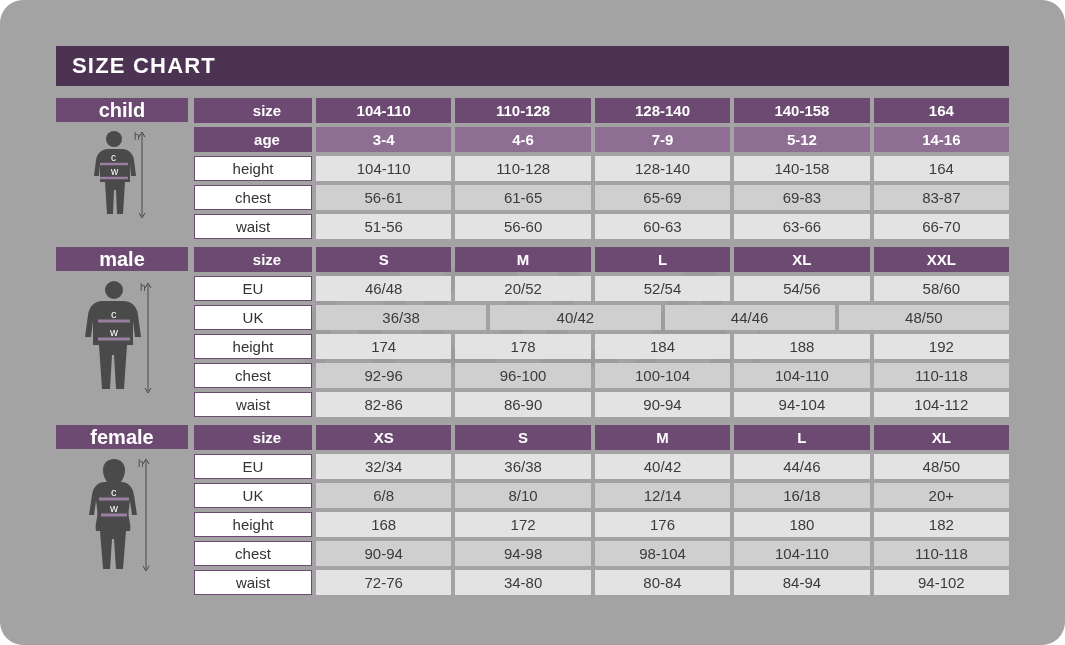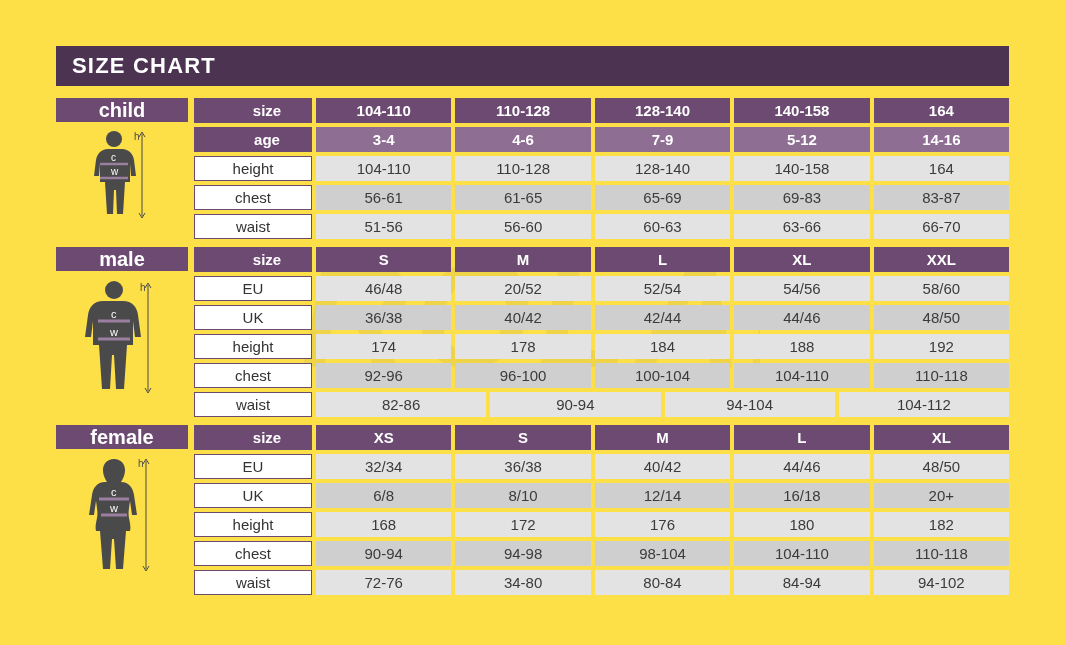--- a/index.html
+++ b/index.html
@@ -10,21 +10,22 @@
   body {
     width: 1065px;
     height: 645px;
     font-family: "Liberation Sans", sans-serif;
     overflow: hidden;
   }
   .page {
     position: relative;
     width: 1065px;
     height: 645px;
-    background: #fde047;
+    background: #a3a3a3;
+    border-radius: 23px;
   }
 
   
   .title-bar {
     position: absolute;
     left: 56px;
     top: 46px;
     width: 953px;
     height: 40px;
     background: #4d3352;
@@ -260,21 +261,20 @@
           <div class="cell val-cell">46/48</div>
           <div class="cell val-cell">20/52</div>
           <div class="cell val-cell">52/54</div>
           <div class="cell val-cell">54/56</div>
           <div class="cell val-cell">58/60</div>
         </div>
         <div class="row">
           <div class="cell label-cell">UK</div>
           <div class="cell val-cell dark">36/38</div>
           <div class="cell val-cell dark">40/42</div>
-          <div class="cell val-cell dark">42/44</div>
           <div class="cell val-cell dark">44/46</div>
           <div class="cell val-cell dark">48/50</div>
         </div>
         <div class="row">
           <div class="cell label-cell">height</div>
           <div class="cell val-cell">174</div>
           <div class="cell val-cell">178</div>
           <div class="cell val-cell">184</div>
           <div class="cell val-cell">188</div>
           <div class="cell val-cell">192</div>
@@ -283,20 +283,21 @@
           <div class="cell label-cell">chest</div>
           <div class="cell val-cell dark">92-96</div>
           <div class="cell val-cell dark">96-100</div>
           <div class="cell val-cell dark">100-104</div>
           <div class="cell val-cell dark">104-110</div>
           <div class="cell val-cell dark">110-118</div>
         </div>
         <div class="row">
           <div class="cell label-cell">waist</div>
           <div class="cell val-cell">82-86</div>
+          <div class="cell val-cell">86-90</div>
           <div class="cell val-cell">90-94</div>
           <div class="cell val-cell">94-104</div>
           <div class="cell val-cell">104-112</div>
         </div>
       </div>
     </div>
 
     <div class="section">
       <div class="figure-col">
         <div class="group-label">female</div>

